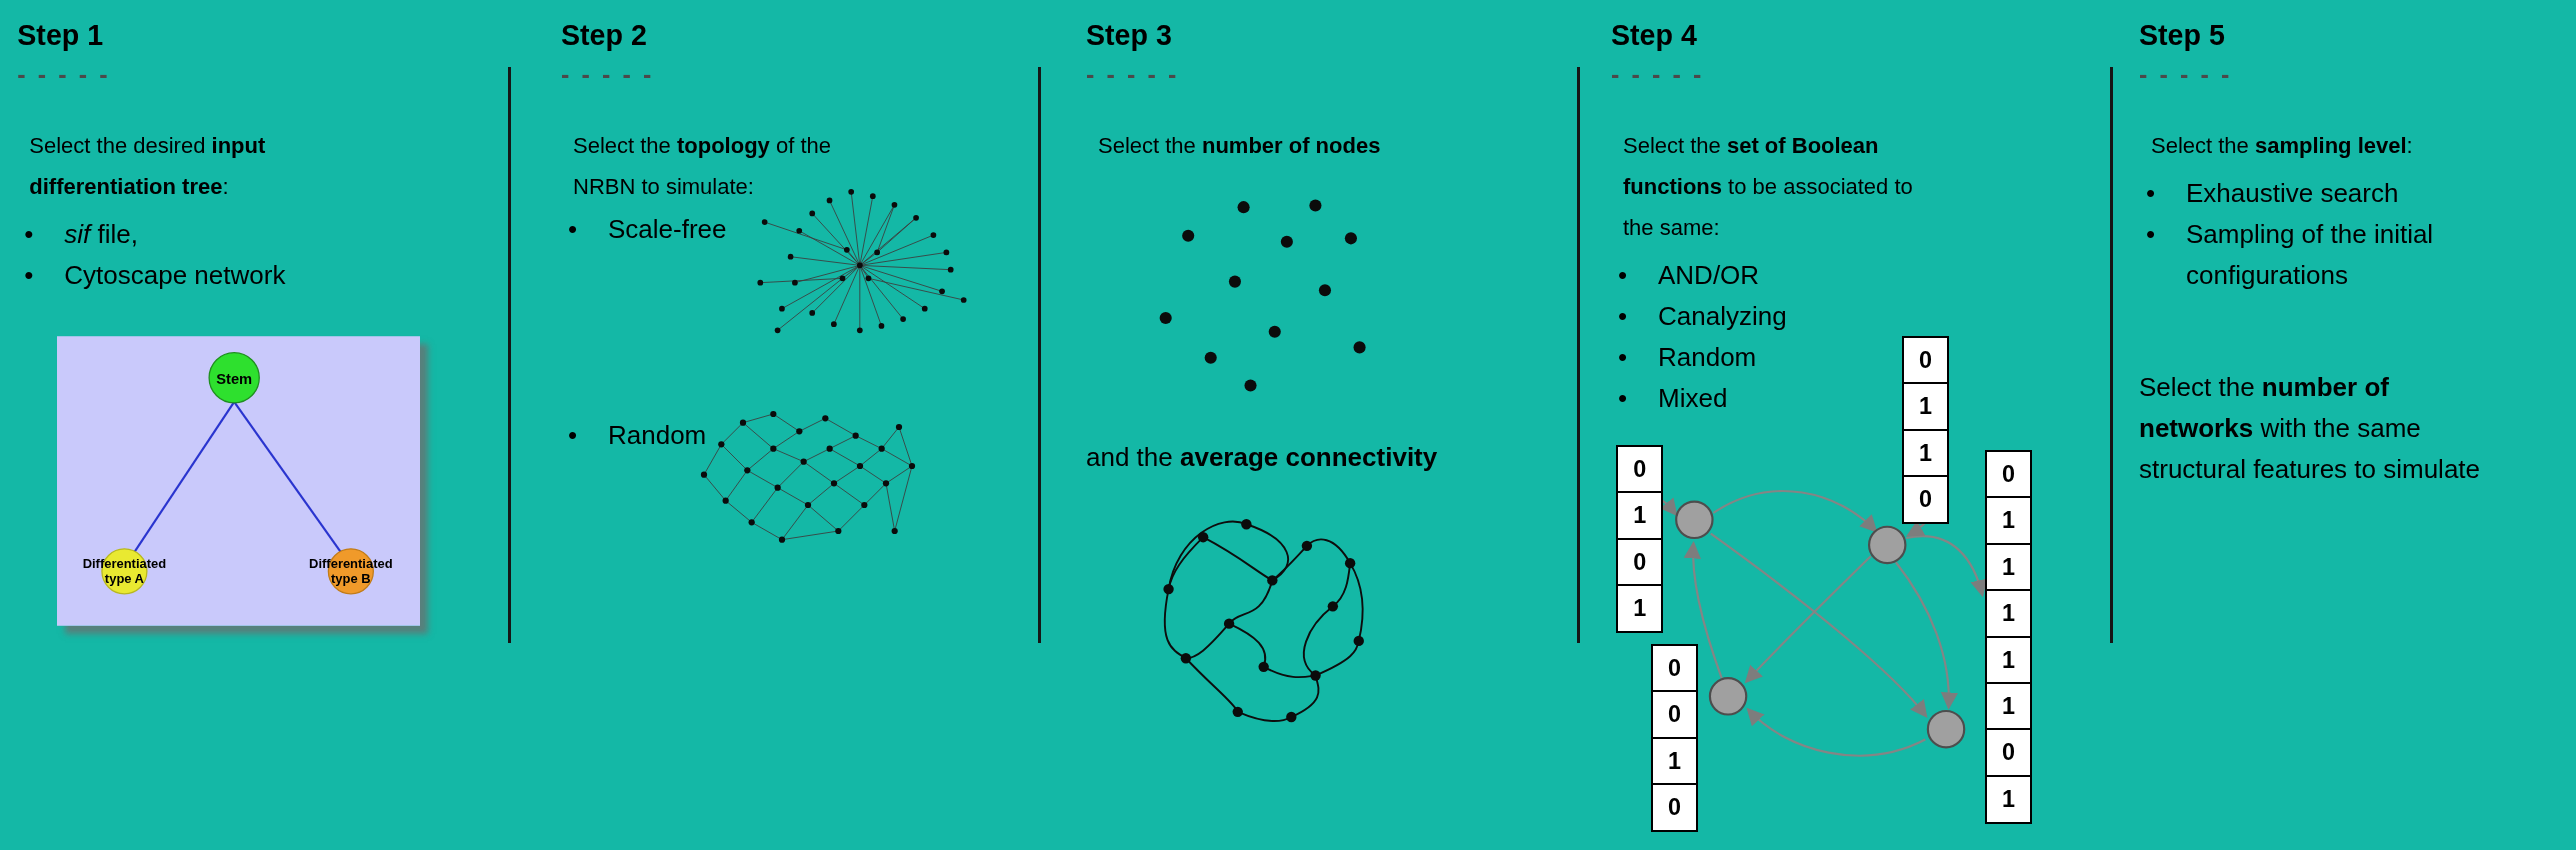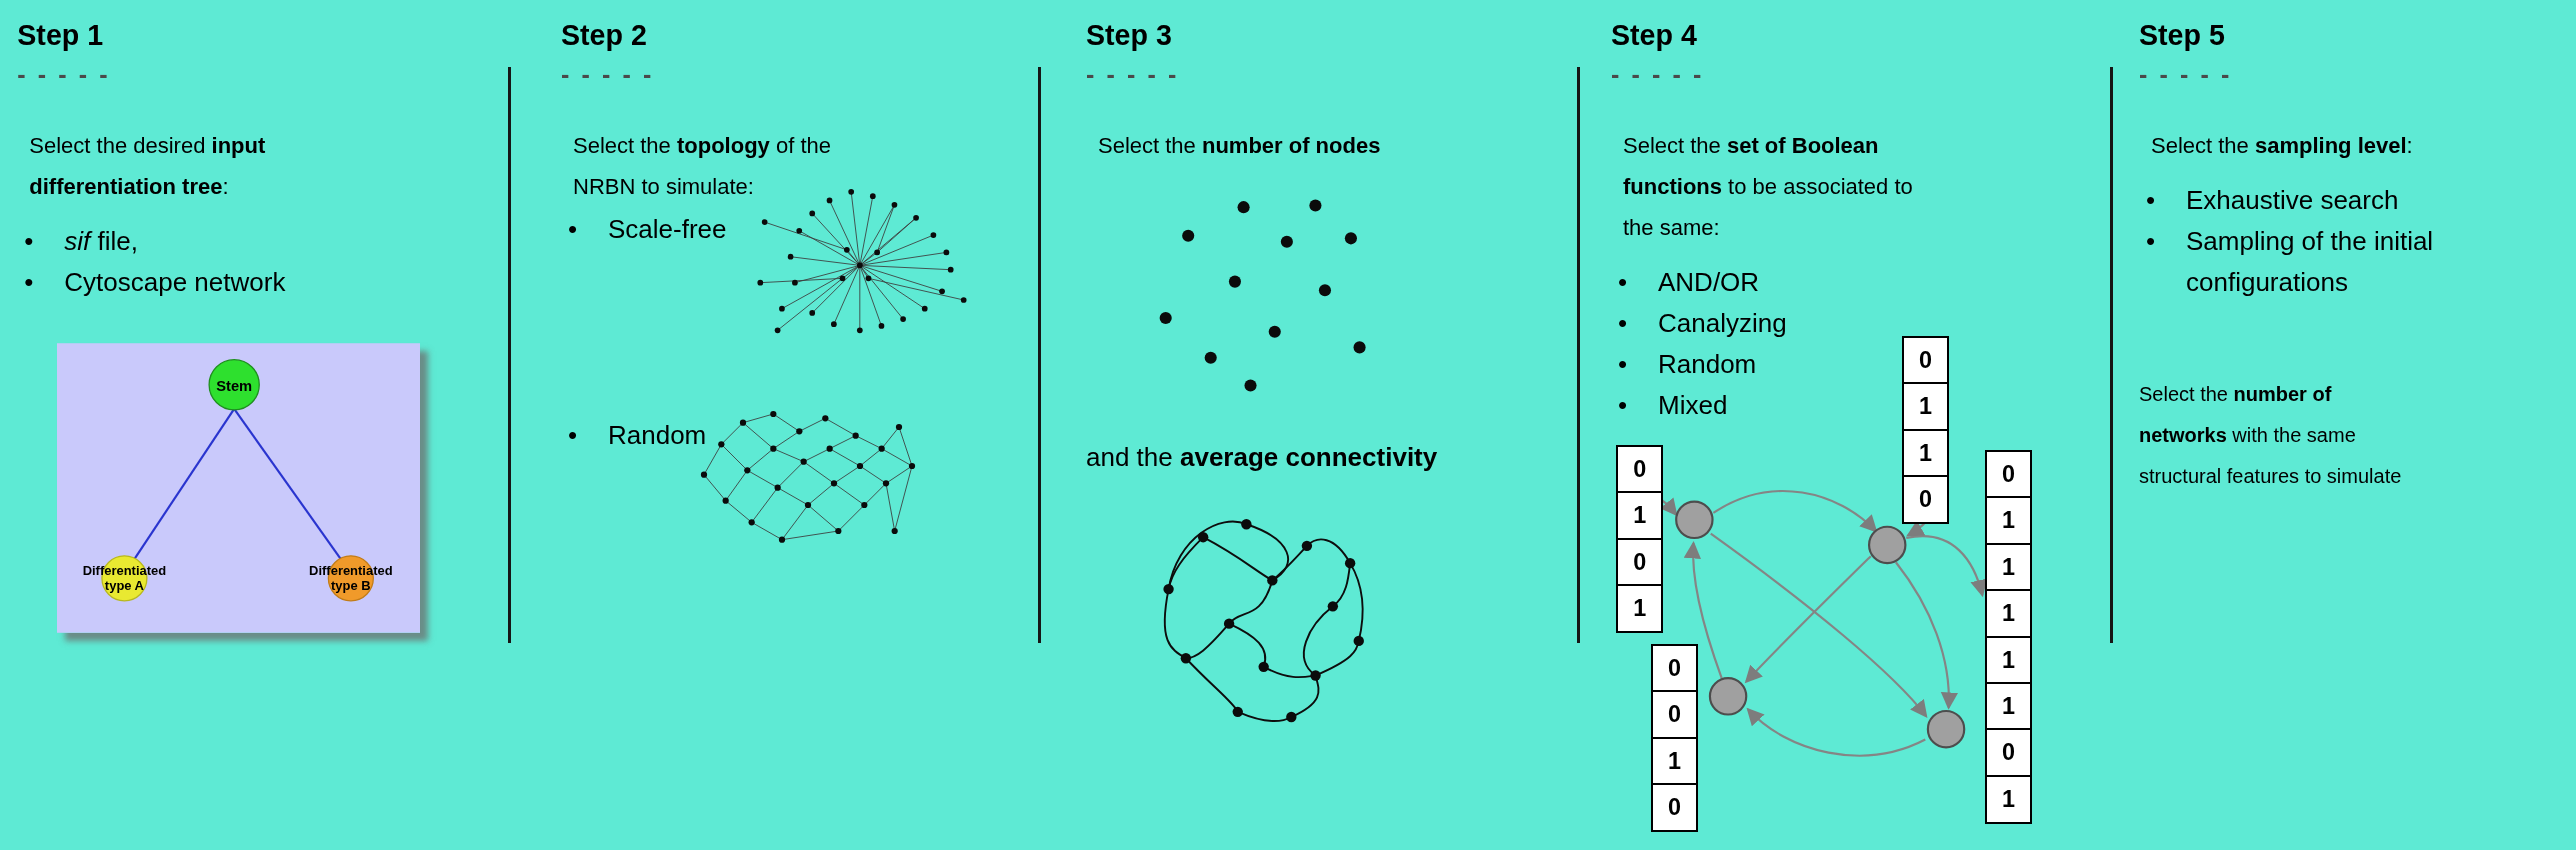--- a/index.html
+++ b/index.html
@@ -1,39 +1,39 @@
 <!DOCTYPE html>
 <html style="font-size:14px"><head>
 <meta charset="utf-8">
 <style>
   html,body{margin:0;padding:0;background:#fff;}
   body{font-family:"Liberation Sans",sans-serif;color:#000;}
-  .canvas{position:relative;width:2576px;height:851px;background:#5eead4;overflow:hidden;}
+  .canvas{position:relative;width:2576px;height:851px;background:#14b8a6;overflow:hidden;}
   .vdiv{position:absolute;top:67px;width:2.6px;height:576px;background:#161616;}
   .col{position:absolute;top:19px;}
   .step-title{font-size:28.6px;font-weight:bold;margin:0;line-height:33px;}
   .dashes{font-size:25px;font-weight:bold;color:#4a4a4a;letter-spacing:2.6px;margin-top:8.7px;line-height:26px;}
   .para{margin:38px 12px 0;font-size:22px;line-height:41px;}
   .para .line{white-space:nowrap;}
-  .bullets{margin-top:14px;}
+  .bullets{margin-top:7px;}
   .bullet{display:flex;font-size:26px;line-height:41px;}
   .bullet .marker{flex:0 0 40px;padding-left:7px;}
   .bullet .marker::before{content:"\2022";}
   .bullet .btext{flex:1;}
   .tree-fig{margin:40px 0 0 40px;width:322px;}
   .tree-fig svg{display:block;box-shadow:7.8px 7.8px 6px rgba(110,110,110,0.75);}
   .tree-label{font-family:"Liberation Sans",sans-serif;font-size:15px;font-weight:bold;text-anchor:middle;fill:#000;}
   .tree-label-big{font-family:"Liberation Sans",sans-serif;font-size:17px;font-weight:bold;text-anchor:middle;fill:#000;}
   .sf-svg{display:block;margin:-80px 0 0 169px;}
   .rand-svg{display:block;margin:-55px 0 0 130px;}
   .bullet-gap{margin-top:43px;}
   .dots-svg{display:block;margin:22.5px 0 0 52px;}
   .second-para{margin-top:41px;font-size:26px;line-height:41px;}
   .tangle-svg{display:block;margin:7px 0 0 48px;}
-  .second-para5{margin-top:71px;font-size:20px;line-height:41px;}
+  .second-para5{margin-top:71px;font-size:26px;line-height:41px;}
   .bn-svg{position:absolute;left:0;top:327px;z-index:1;}
   .tt{position:absolute;display:flex;flex-direction:column;z-index:3;}
   .tt .cell{width:43px;height:45px;background:#fff;border:2.6px solid #000;margin-top:-2.6px;
             display:flex;align-items:center;justify-content:center;font-weight:bold;font-size:23.4px;}
   .tt .cell:first-child{margin-top:0;}
 </style>
 </head>
 <body>
 
 <div class="canvas">

